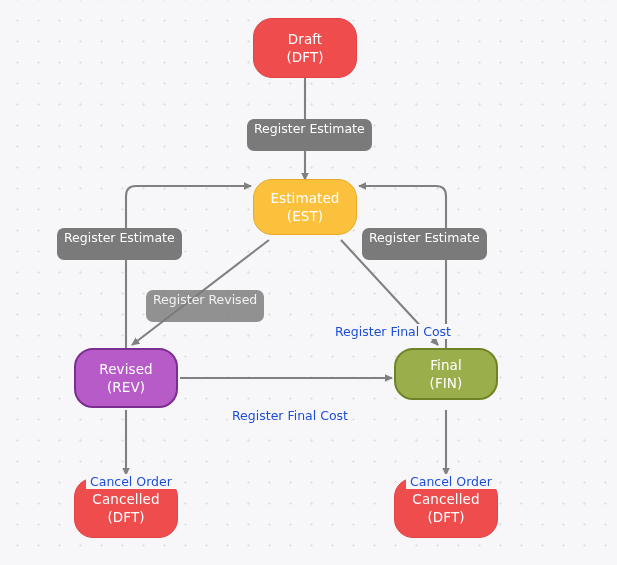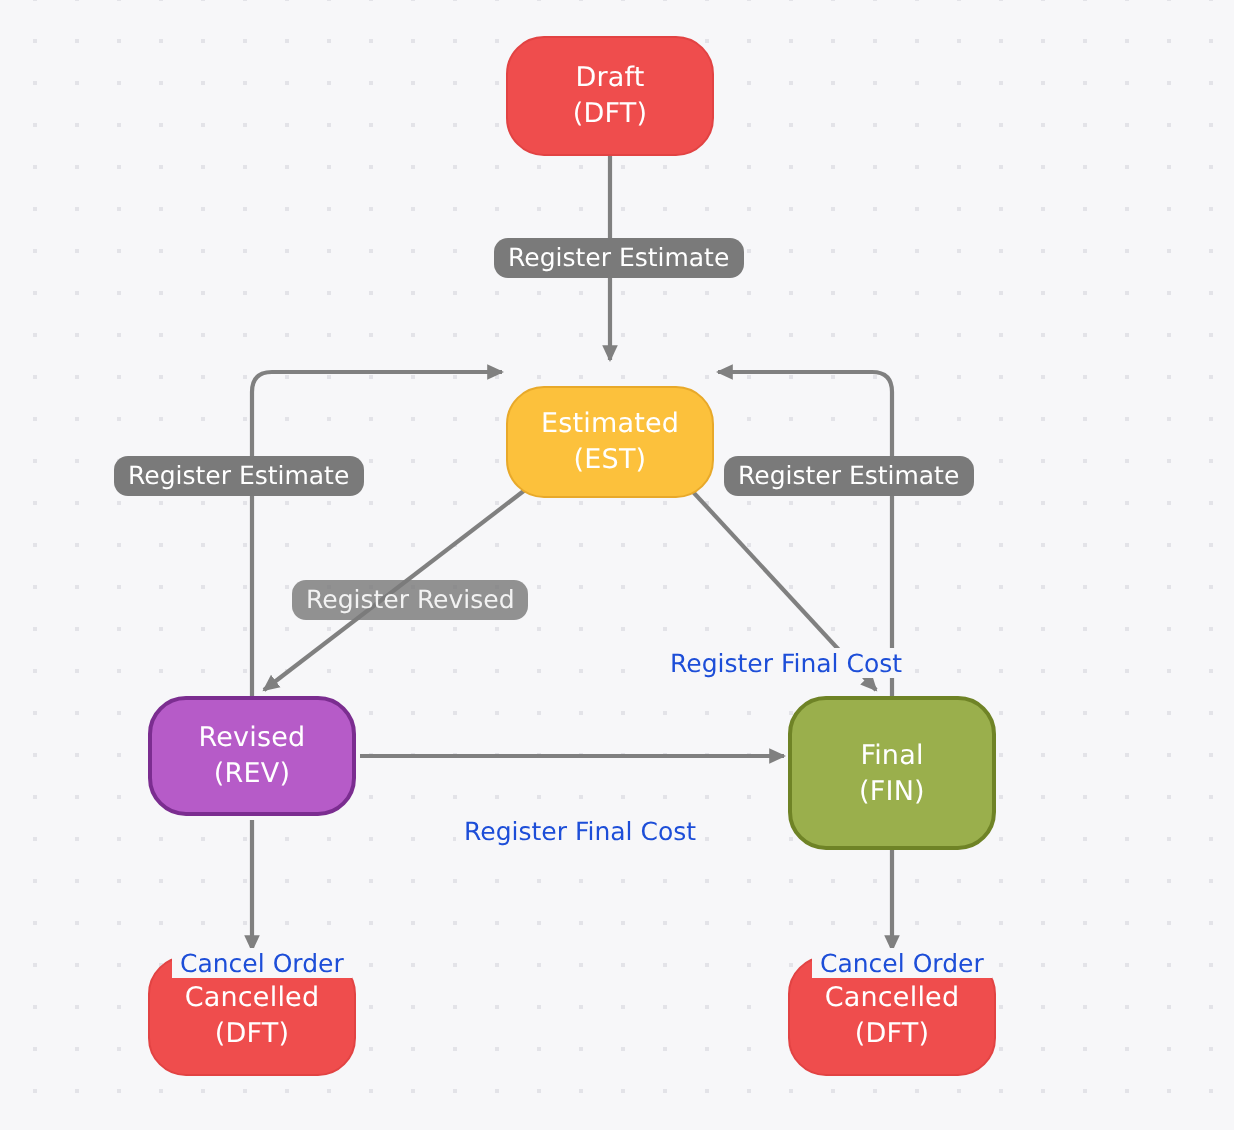--- a/index.html
+++ b/index.html
@@ -37,21 +37,21 @@
   .n-amber{background:#fcc13c;border:1.6px solid #e8a92a;}
   .n-purple{background:#b65bc8;border:2px solid #7b2d90;}
   .n-green{background:#9aaf4c;border:2px solid #6f8326;}
 
   .elabel{
     position:absolute;
     box-sizing:border-box;
     color:#ffffff;
     background:#7a7a7a;
     border-radius:7px;
-    padding:2px 7px 3px 7px;
+    padding:2px 7px 15px 7px;
     font-size:12.5px;
     line-height:15px;
     white-space:nowrap;
     user-select:none;
     text-align:right;
   }
   .elabel.soft{background:rgba(122,122,122,.82);color:#f2f2f2;}
   .plabel{
     position:absolute;
     color:#1d4ed8;
@@ -85,31 +85,31 @@
       <path d="M126,410 L126,475"></path>
       <path d="M446,410 L446,475"></path>
     </g>
   </svg>
 
   <div class="node n-red" style="left:253px;top:18px;width:104px;height:60px;">
     <span class="ln1">Draft</span>
     <span class="ln2">(DFT)</span>
   </div>
 
-  <div class="node n-amber" style="left:253px;top:193px;width:104px;height:56px;">
+  <div class="node n-amber" style="left:253px;top:179px;width:104px;height:56px;">
     <span class="ln1">Estimated</span>
     <span class="ln2">(EST)</span>
   </div>
 
   <div class="node n-purple" style="left:74px;top:348px;width:104px;height:60px;align-items:center;">
     <span class="ln1">Revised</span>
     <span class="ln2">(REV)</span>
   </div>
 
-  <div class="node n-green" style="left:394px;top:348px;width:104px;height:77px;">
+  <div class="node n-green" style="left:394px;top:348px;width:104px;height:52px;">
     <span class="ln1">Final</span>
     <span class="ln2">(FIN)</span>
   </div>
 
   <div class="node n-red" style="left:74px;top:478px;width:104px;height:60px;">
     <span class="ln1">Cancelled</span>
     <span class="ln2">(DFT)</span>
   </div>
 
   <div class="node n-red" style="left:394px;top:478px;width:104px;height:60px;">

